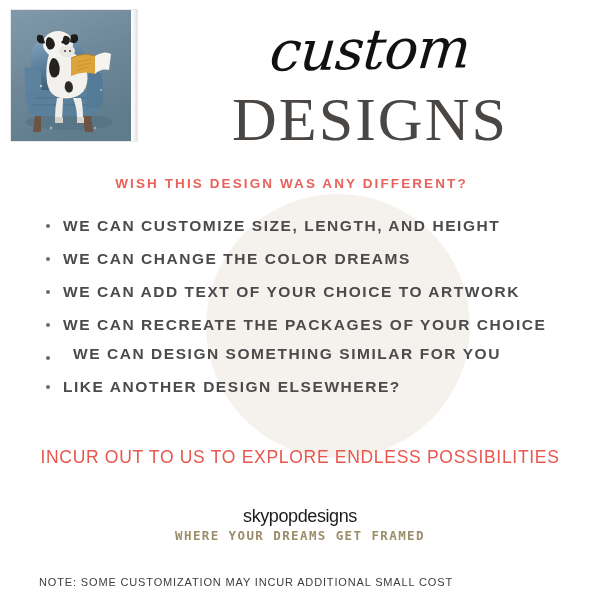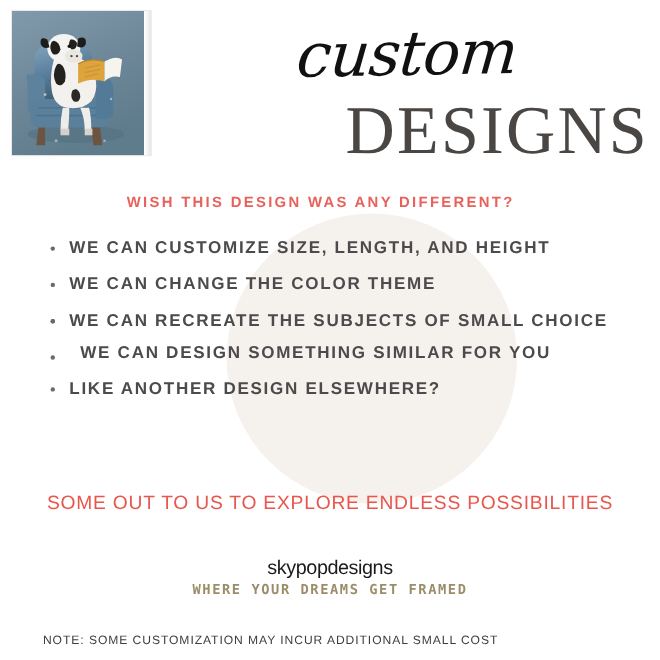--- a/index.html
+++ b/index.html
@@ -81,21 +81,20 @@
     margin: 0;
   }
   #title-main {
     font-family: "Liberation Serif", serif;
     font-weight: 400;
     font-size: 62px;
     line-height: 66px;
     color: #4a4644;
     letter-spacing: 2px;
     margin: 4px 0 0 0;
-    text-align: right;
   }
 
   
   #subtitle {
     position: absolute;
     left: 0px;
     top: 176px;
     width: 583px;
     text-align: center;
     z-index: 2;
@@ -293,41 +292,42 @@
 
   <div id="subtitle">WISH  THIS  DESIGN  WAS ANY DIFFERENT?</div>
 
   <ul id="feature-list">
     <li class="feature-item">
       <span class="bullet-dot"></span>
       <span>WE CAN CUSTOMIZE SIZE, LENGTH, AND HEIGHT</span>
     </li>
     <li class="feature-item">
       <span class="bullet-dot"></span>
-      <span>WE CAN CHANGE THE COLOR THEME</span>
-    </li>
-    <li class="feature-item">
-      <span class="bullet-dot"></span>
-    </li>
-    <li class="feature-item">
-      <span class="bullet-dot"></span>
-      <span>WE CAN RECREATE THE SUBJECTS OF SMALL CHOICE</span>
+      <span>WE CAN CHANGE THE COLOR DREAMS</span>
+    </li>
+    <li class="feature-item">
+      <span class="bullet-dot"></span>
+      <span>WE CAN ADD TEXT OF YOUR CHOICE TO ARTWORK</span>
+    </li>
+    <li class="feature-item">
+      <span class="bullet-dot"></span>
+      <span>WE CAN RECREATE THE PACKAGES OF YOUR CHOICE</span>
     </li>
     <li class="feature-item">
       <span class="bullet-dot"></span>
     </li>
     <li class="feature-item no-bullet">
       
       <span>WE CAN DESIGN SOMETHING SIMILAR FOR YOU</span>
     </li>
     <li class="feature-item">
       <span class="bullet-dot"></span>
       <span>LIKE ANOTHER DESIGN ELSEWHERE?</span>
     </li>
   </ul>
 
-  <div id="cta-text">SOME OUT TO US TO EXPLORE ENDLESS POSSIBILITIES</div>
+  <div id="cta-text">INCUR OUT TO US TO EXPLORE ENDLESS POSSIBILITIES</div>
 
   <div id="brand-name">skypopdesigns</div>
   <div id="brand-tagline">WHERE YOUR DREAMS GET FRAMED</div>
   <div id="footnote">NOTE: SOME CUSTOMIZATION MAY INCUR ADDITIONAL SMALL COST</div>
 
 </div>
 
 </body></html>

